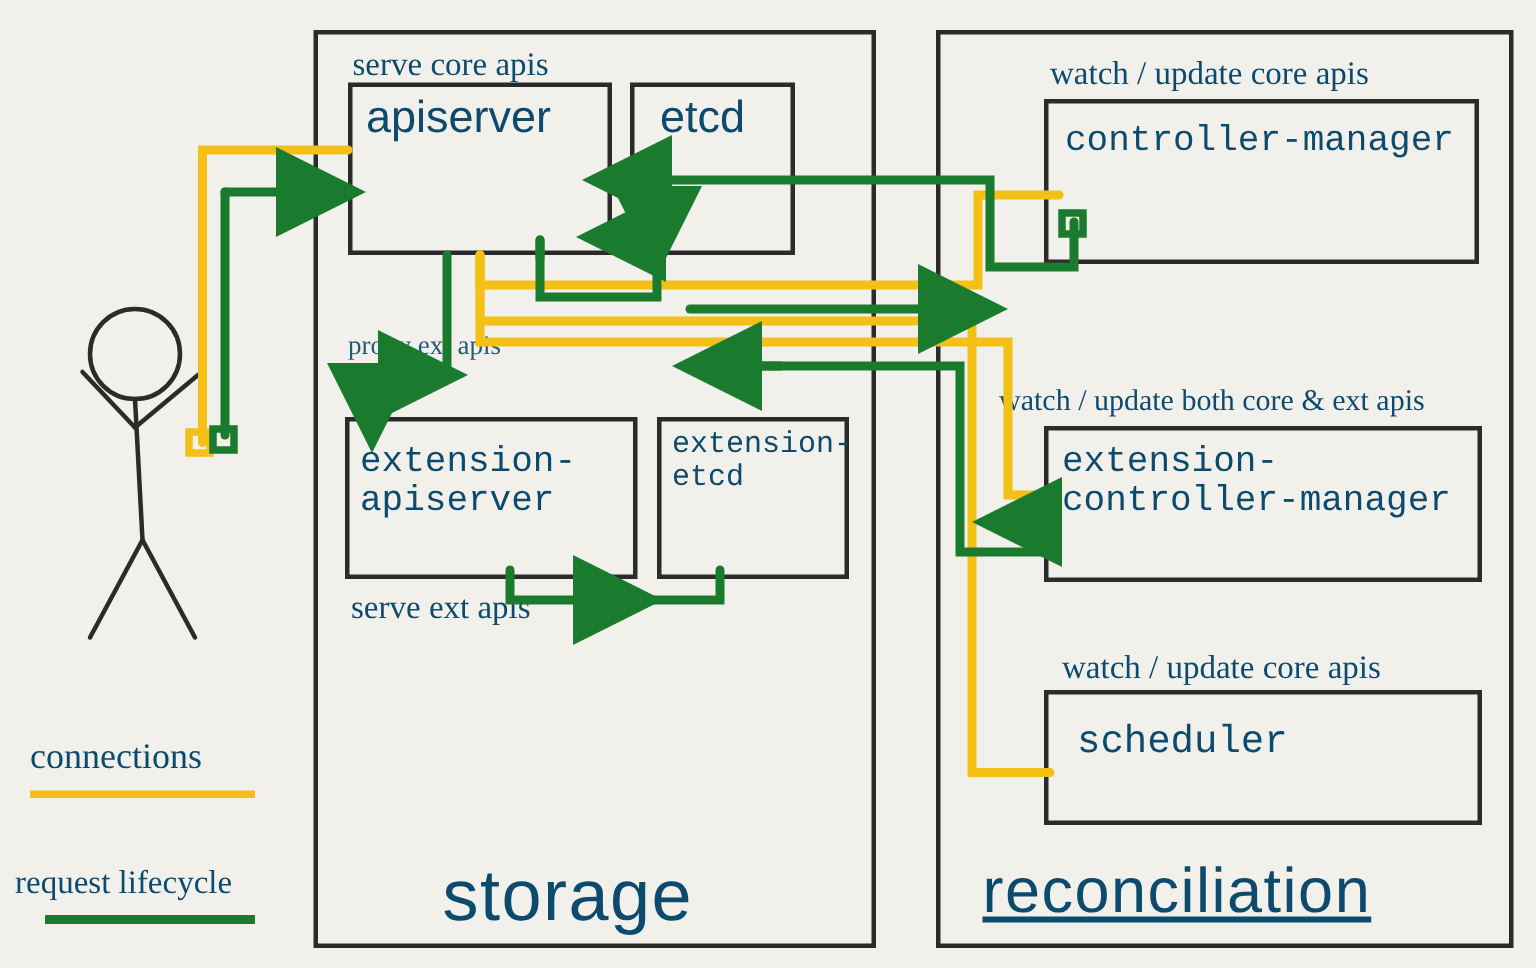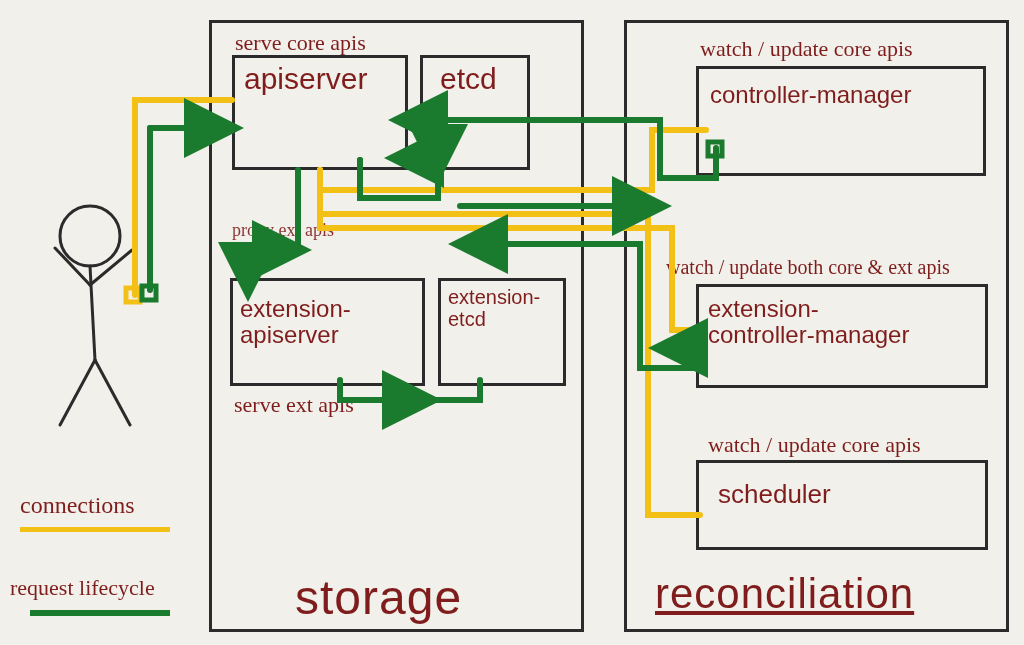--- a/index.html
+++ b/index.html
@@ -15,21 +15,21 @@
     position: absolute;
     border: 3px solid #2b2b2b;
     background: transparent;
   }
   .inner-box {
     position: absolute;
     border: 3px solid #2b2b2b;
   }
   .label {
     position: absolute;
-    color: #7f1d1d;
+    color: #0c4a6e;
     white-space: nowrap;
   }
   .cursive {
     font-family: 'Brush Script MT', cursive;
     font-size: 22px;
   }
   .cursive-sm {
     font-family: 'Brush Script MT', cursive;
     font-size: 18px;
   }
@@ -39,21 +39,21 @@
   .big-title {
     font-family: 'Trebuchet MS', 'Segoe UI', sans-serif;
     font-size: 48px;
     letter-spacing: 1px;
   }
   .box-label {
     font-family: 'Trebuchet MS', 'Segoe UI', sans-serif;
     font-size: 26px;
   }
   .box-label-sm {
-    font-family: Liberation Sans, sans-serif;
+    font-family: Liberation Mono, monospace;
     font-size: 22px;
     line-height: 1.1;
   }
   .legend-line-y {
     position: absolute;
     height: 5px;
     background: #f3c016;
   }
   .legend-line-g {
     position: absolute;

